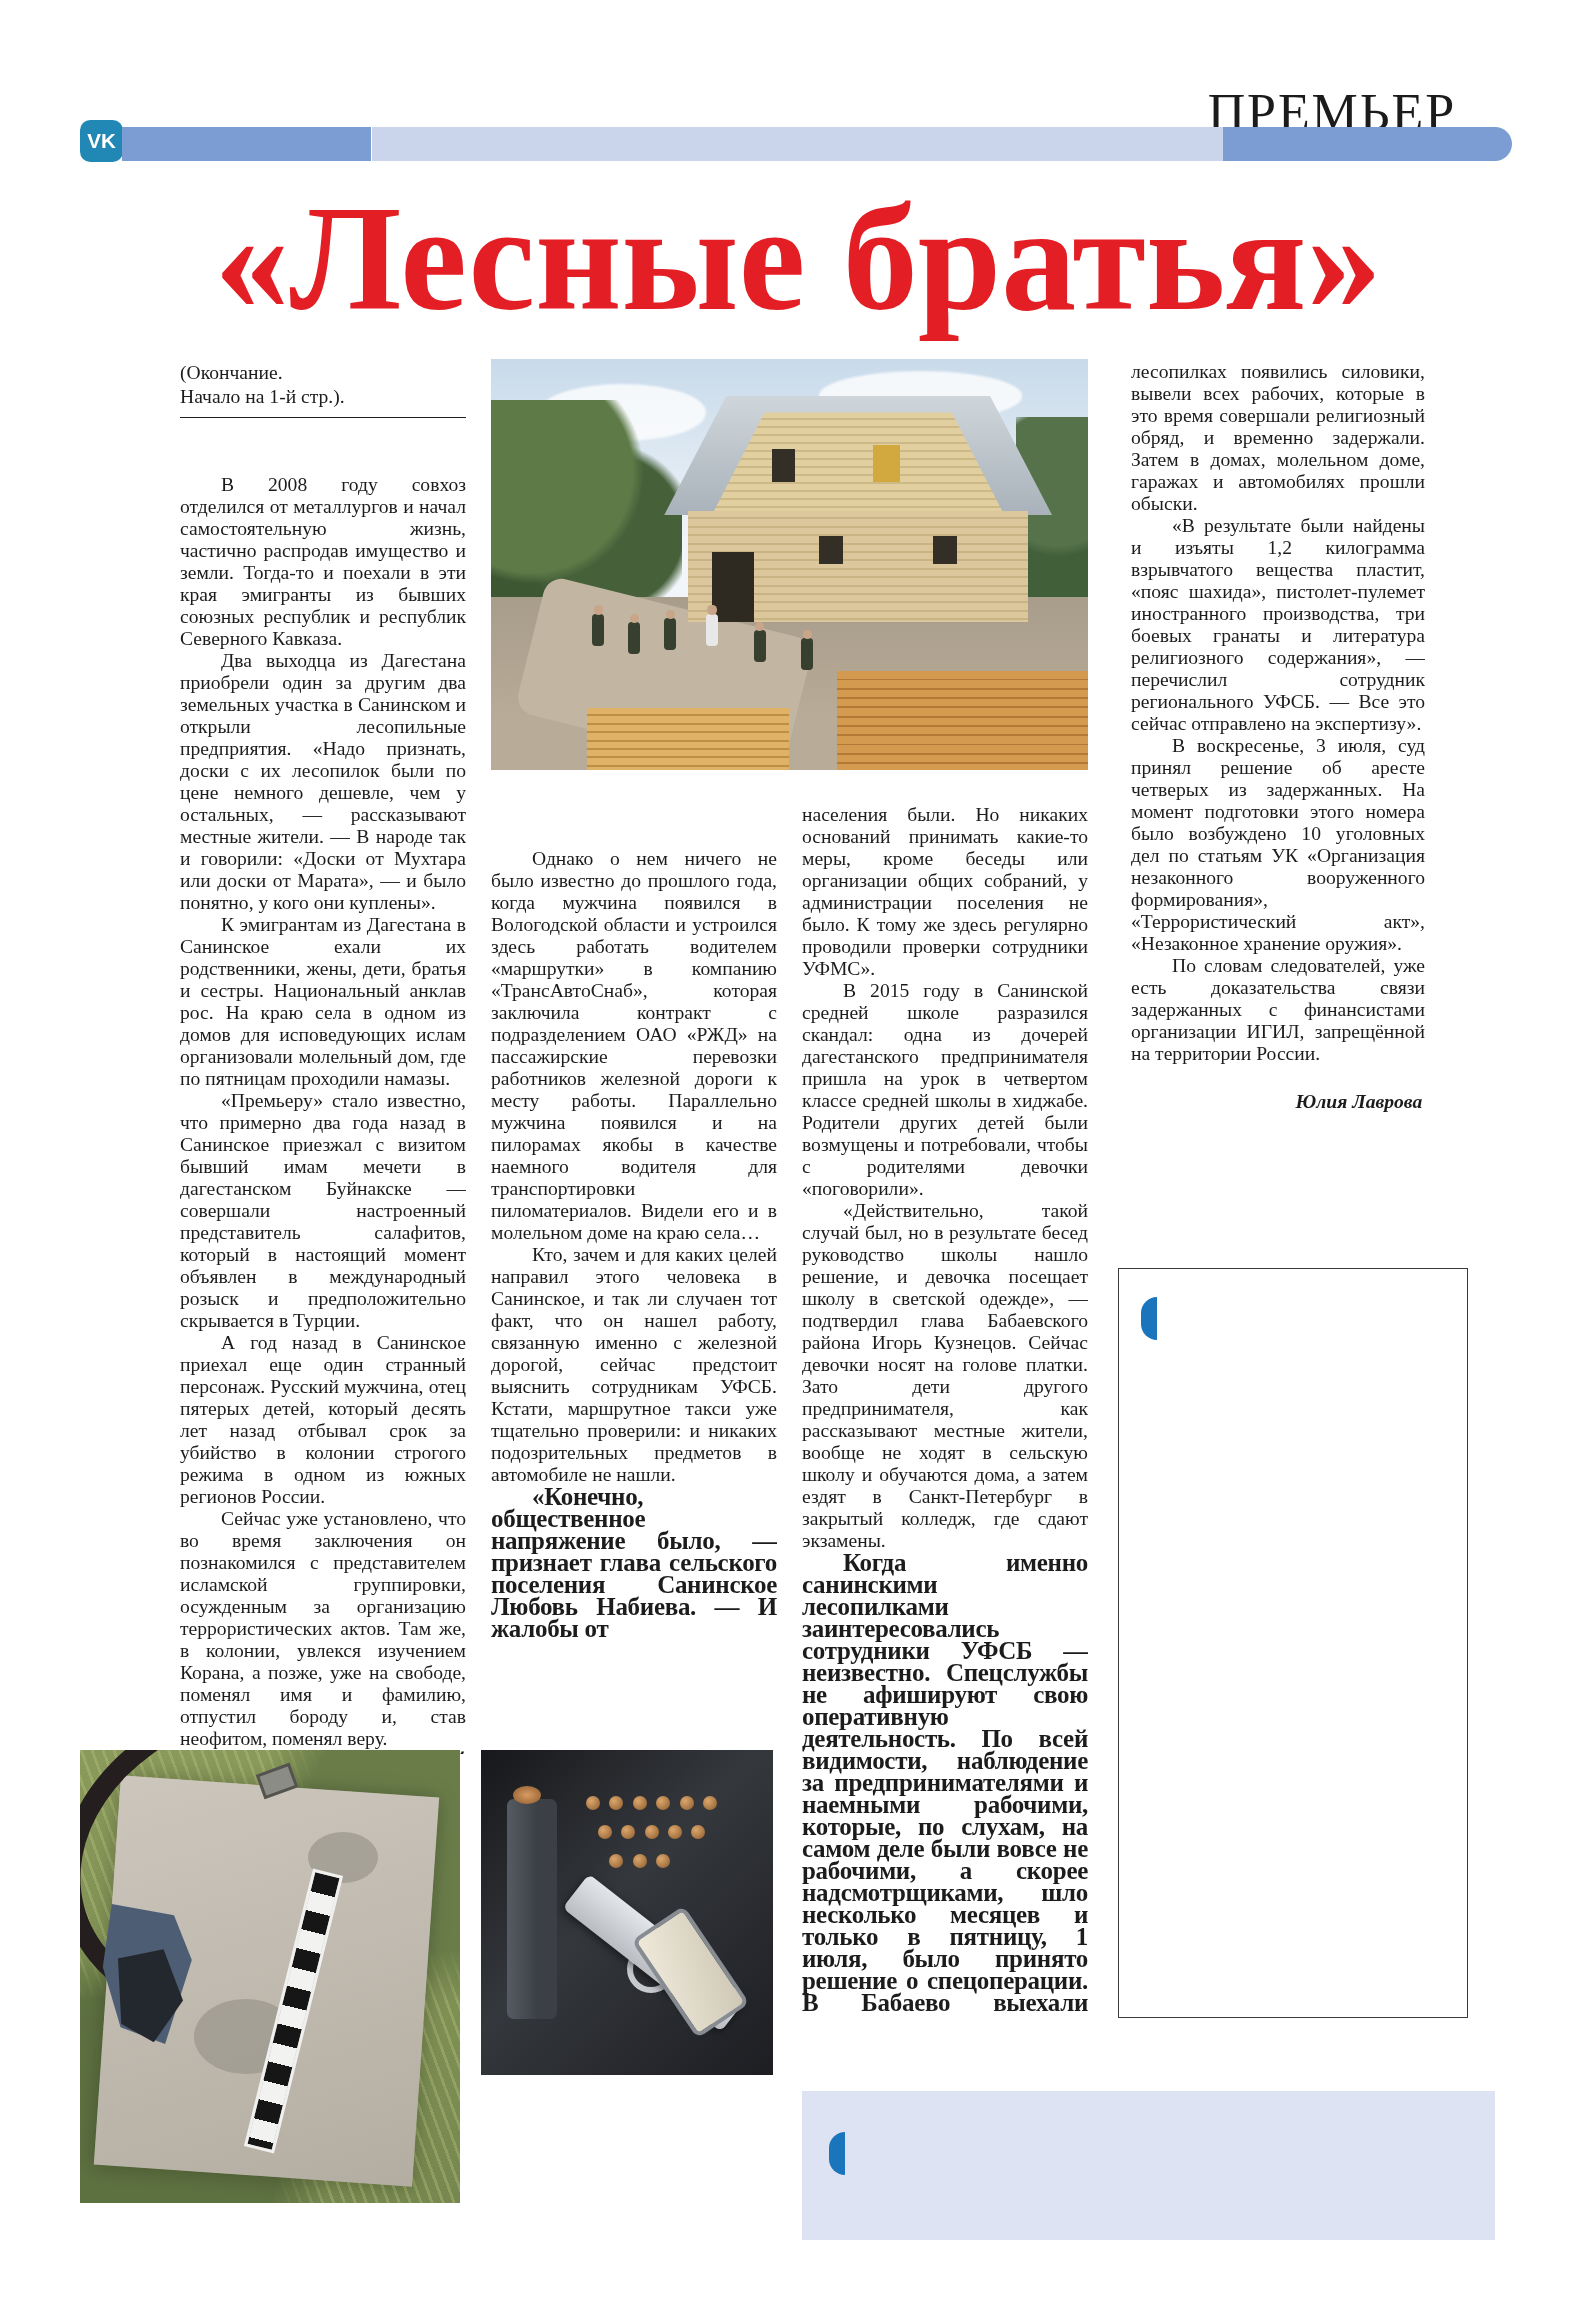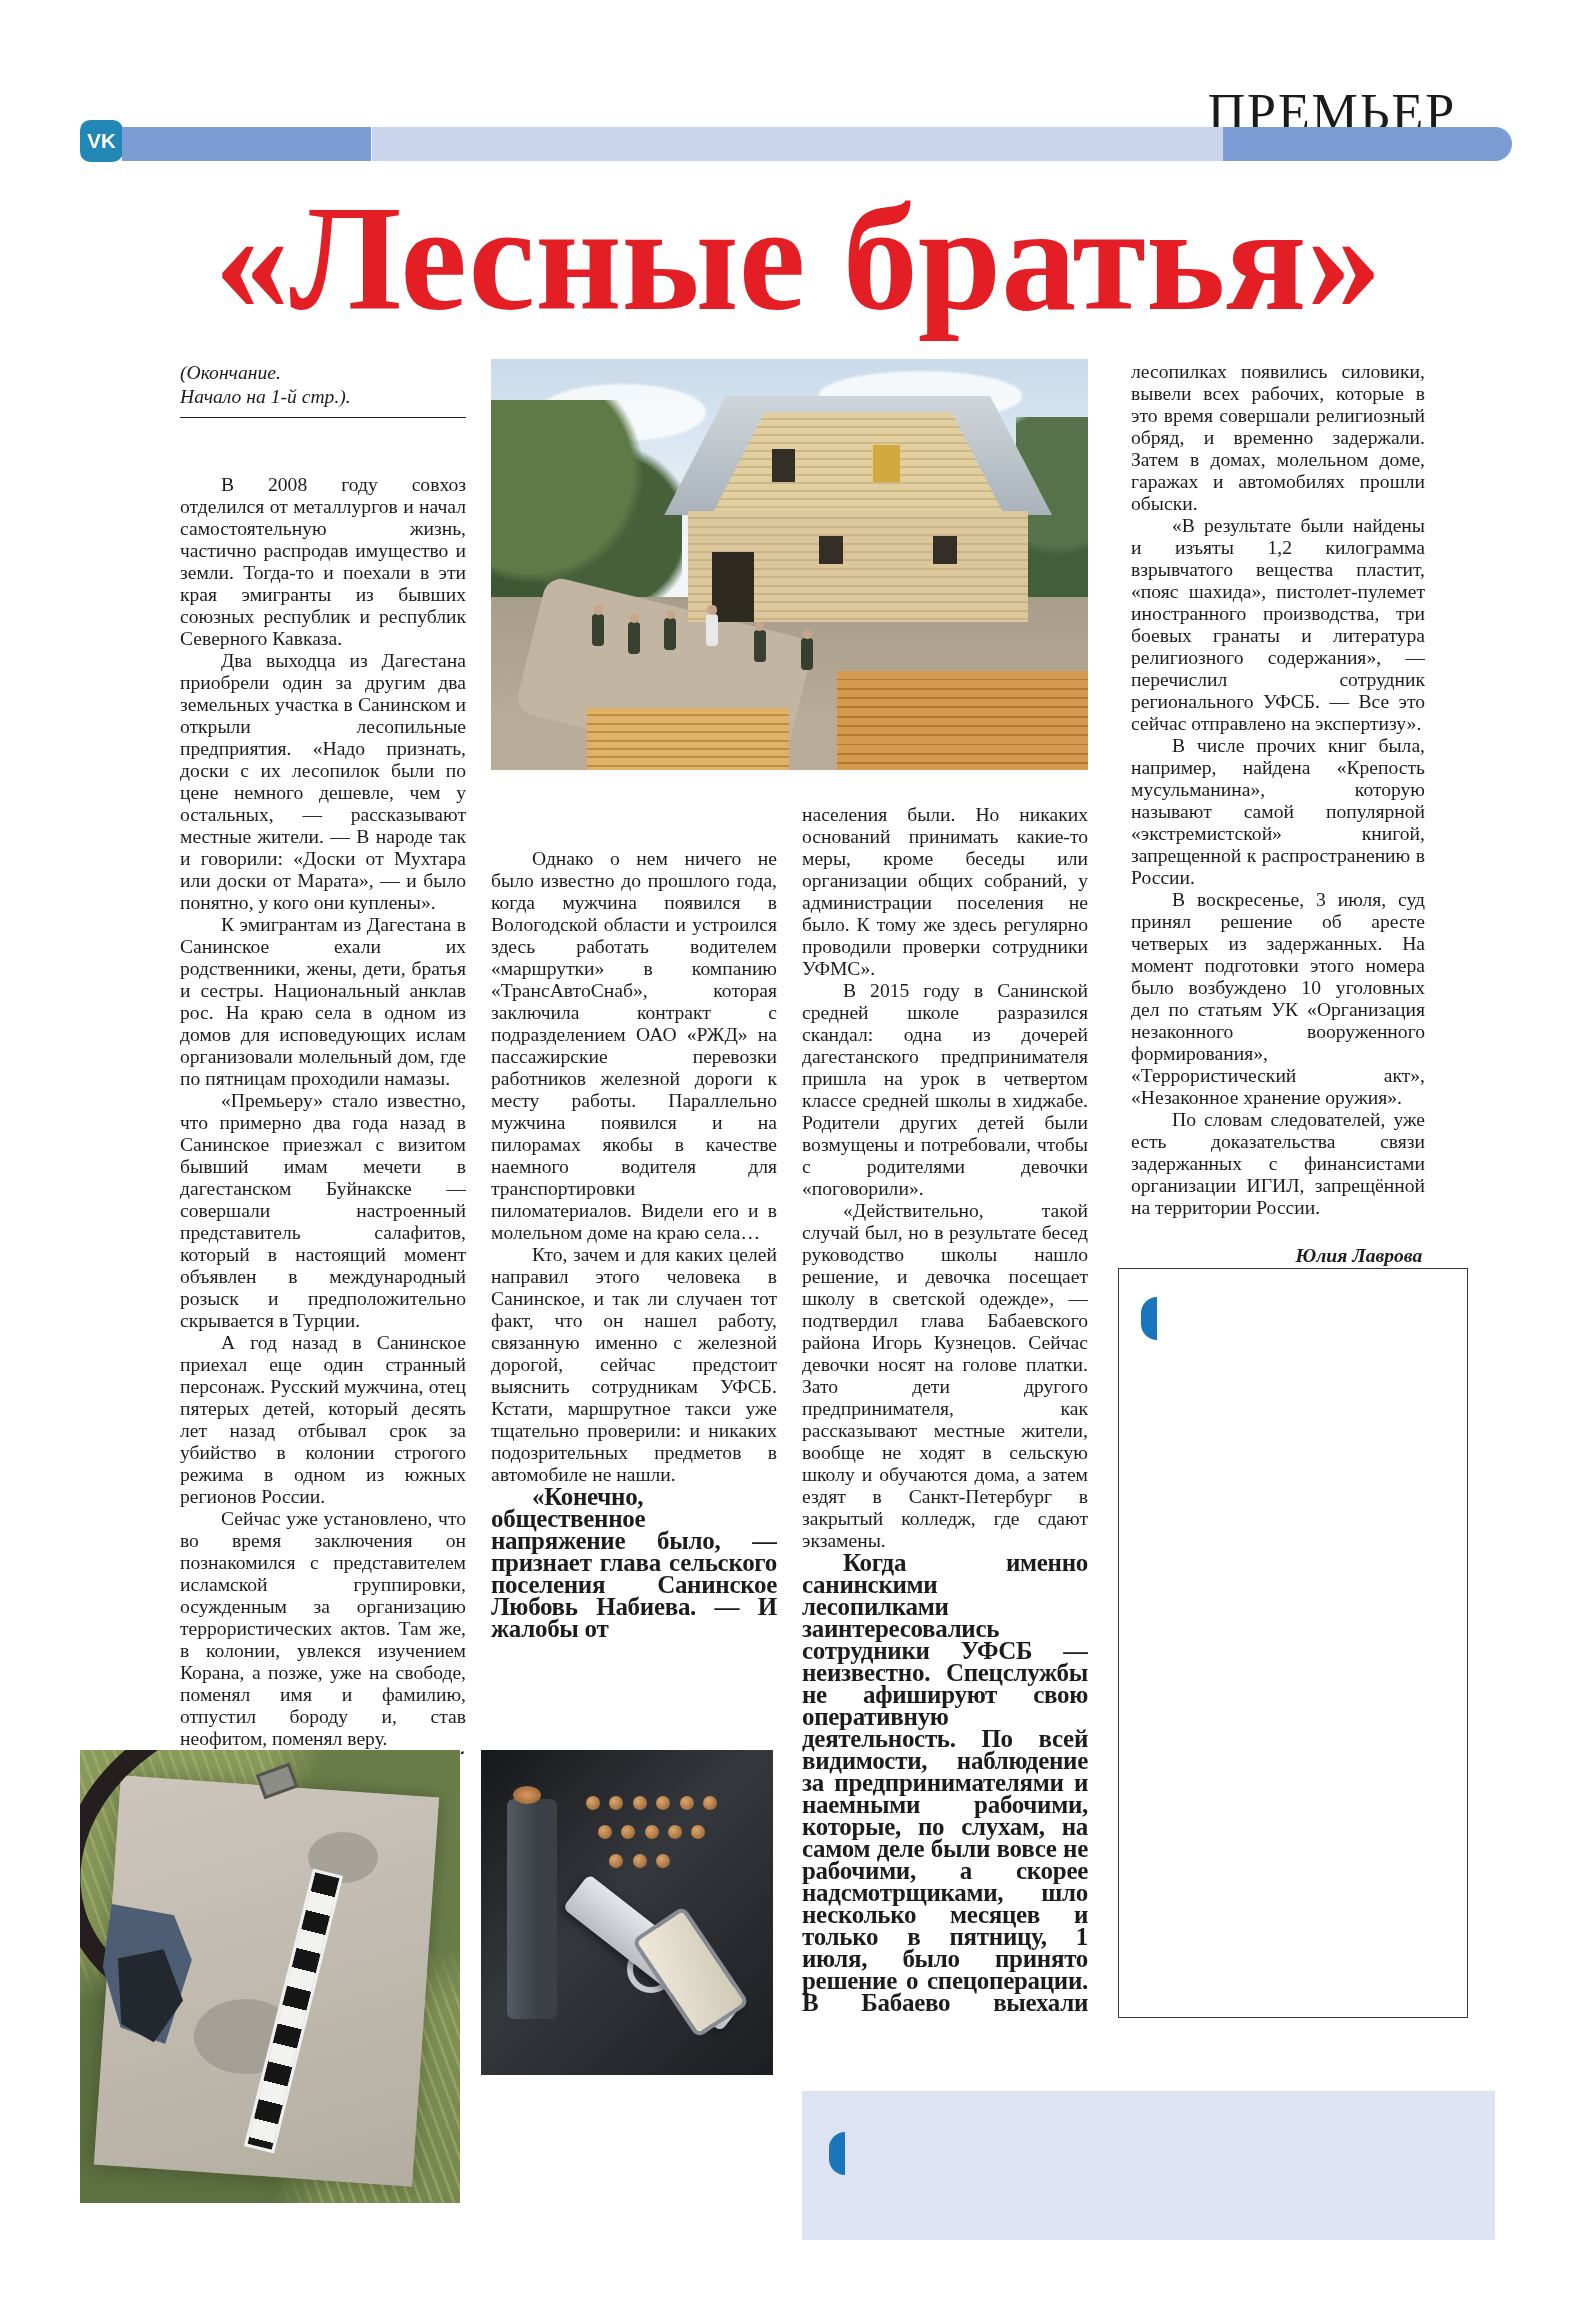--- a/index.html
+++ b/index.html
@@ -26,21 +26,21 @@
   .col{position:absolute;font-size:19.6px;line-height:22px;text-align:justify;overflow:hidden;}
   .col p{margin:0;}
   .para{text-indent:41px;}
   .cont{text-indent:0;}
   .gap-above{margin-top:61px !important;}
   .narrow{font-weight:700;letter-spacing:-0.3px;font-size:25px;}
   #col1{left:180px;top:361px;width:286px;height:1393px;}
   #col2{left:491px;top:848px;width:286px;height:904px;}
   #col3{left:802px;top:804px;width:286px;height:1215px;}
   #col4{left:1131px;top:361px;width:294px;height:916px;}
-  .note{font-style:italic;font-size:19.6px;line-height:24px;border-bottom:1.4px solid #1f1f1f;
+  .note{font-size:19.6px;line-height:24px;border-bottom:1.4px solid #1f1f1f;
         padding-bottom:7.5px;margin-bottom:56px !important;}
   .author{text-align:right;font-weight:bold;font-style:italic;font-size:19.6px;margin-top:26px !important;
           padding-right:2.8px;}
 
   
   .quote-box{left:1118px;top:1268px;width:348px;height:748px;background:#fff;border:1.9px solid #3a3a3a;}
   .quote-mark{width:16px;height:43px;background:#1b75bc;border-radius:22.4px 0 0 22.4px / 22.4px 0 0 22.4px;}
   .qm-box{left:21.5px;top:28px;}
   .blue-block{left:802px;top:2091px;width:693px;height:149px;background:#dde3f2;}
   .qm-blue{left:27px;top:41px;}
@@ -179,21 +179,20 @@
     <p class="cont">населения были. Но никаких оснований принимать какие-то меры, кроме беседы или организации общих собраний, у администрации поселения не было. К тому же здесь регулярно проводили проверки сотрудники УФМС».</p>
     <p class="para">В 2015 году в Санинской средней школе разразился скандал: одна из дочерей дагестанского предпринимателя пришла на урок в четвертом классе средней школы в хиджабе. Родители других детей были возмущены и потребовали, чтобы с родителями девочки «поговорили».</p>
     <p class="para">«Действительно, такой случай был, но в результате бесед руководство школы нашло решение, и девочка посещает школу в светской одежде», — подтвердил глава Бабаевского района Игорь Кузнецов. Сейчас девочки носят на голове платки. Зато дети другого предпринимателя, как рассказывают местные жители, вообще не ходят в сельскую школу и обучаются дома, а затем ездят в Санкт-Петербург в закрытый колледж, где сдают экзамены.</p>
     <p class="para narrow">Когда именно санинскими лесопилками заинтересовались сотрудники УФСБ — неизвестно. Спецслужбы не афишируют свою оперативную деятельность. По всей видимости, наблюдение за предпринимателями и наемными рабочими, которые, по слухам, на самом деле были вовсе не рабочими, а скорее надсмотрщиками, шло несколько месяцев и только в пятницу, 1 июля, было принято решение о спецоперации. В Бабаево выехали сотрудники регионального управления и центрального аппарата УФСБ России, подкрепленные спецподразделением СОБР УМВД Вологодской области.</p>
     <p class="para narrow">В полдень во время традиционного пятничного намаза на</p>
   </div>
 
   <div id="col4" class="col">
     <p class="cont">лесопилках появились силовики, вывели всех рабочих, которые в это время совершали религиозный обряд, и временно задержали. Затем в домах, молельном доме, гаражах и автомобилях прошли обыски.</p>
     <p class="para">«В результате были найдены и изъяты 1,2 килограмма взрывчатого вещества пластит, «пояс шахида», пистолет-пулемет иностранного производства, три боевых гранаты и литература религиозного содержания», — перечислил сотрудник регионального УФСБ. — Все это сейчас отправлено на экспертизу».</p>
-    <p class="para">В числе прочих книг была, например, найдена «Крепость мусульманина», которую называют самой популярной «экстремистской» книгой, запрещенной к распространению в России.</p>
     <p class="para">В воскресенье, 3 июля, суд принял решение об аресте четверых из задержанных. На момент подготовки этого номера было возбуждено 10 уголовных дел по статьям УК «Организация незаконного вооруженного формирования», «Террористический акт», «Незаконное хранение оружия».</p>
     <p class="para">По словам следователей, уже есть доказательства связи задержанных с финансистами организации ИГИЛ, запрещённой на территории России.</p>
     <p class="author">Юлия Лаврова</p>
   </div>
 
   <div class="abs quote-box">
     <div class="abs quote-mark qm-box"></div>
   </div>
 
   <div id="photo2" class="abs photo">

